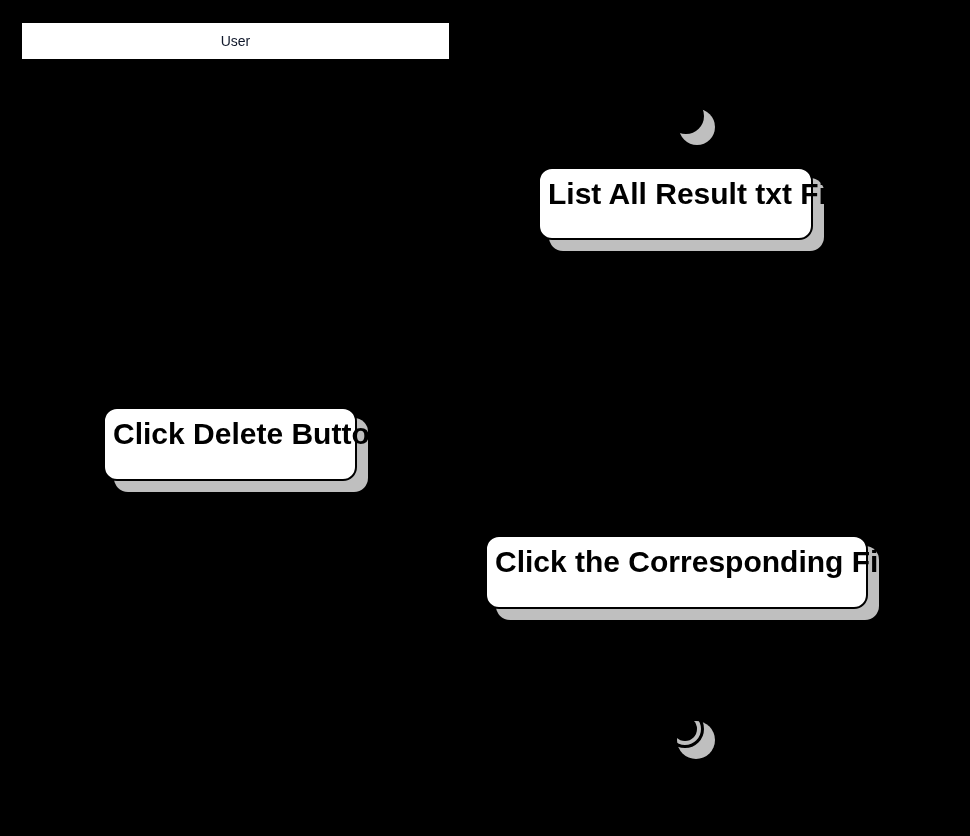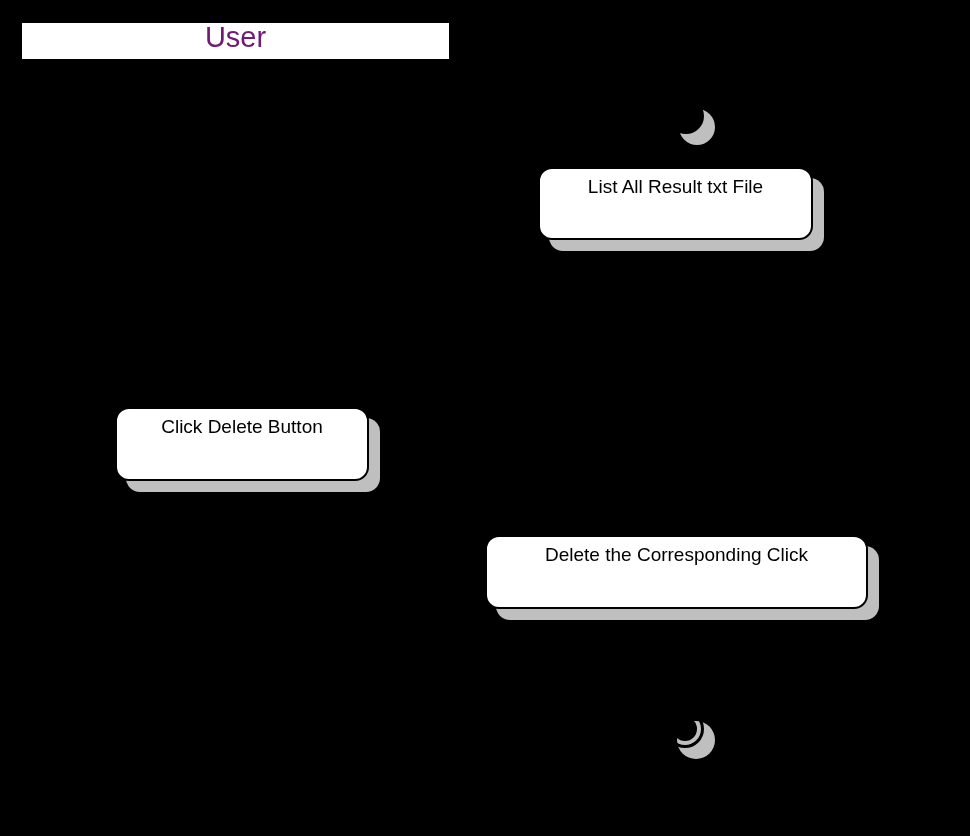--- a/index.html
+++ b/index.html
@@ -26,24 +26,24 @@
   .lane-header-band {
     position: absolute;
     display: flex;
     background: #000000;
   }
   .lane-header {
     background: #ffffff;
     border: 1px solid #000000;
     box-sizing: border-box;
     display: flex;
-    align-items: flex-start;
+    align-items: center;
     justify-content: center;
-    color: #701a75;
-    font-size: 29px;
+    color: #0f172a;
+    font-size: 14px;
     font-weight: normal;
     font-family: "Liberation Sans", sans-serif;
     line-height: 1;
   }
   .lane-divider-gap {
     width: 5px;
     background: #000000;
     flex: 0 0 5px;
   }
 
@@ -74,22 +74,22 @@
     box-sizing: border-box;
     display: block;
   }
   .node-label {
     position: absolute;
     left: 0;
     right: 0;
     top: 8px;
     text-align: center;
     color: #000000;
-    font-size: 19px;
-    font-weight: normal;
+    font-size: 30px;
+    font-weight: bold;
     font-family: "Liberation Sans", sans-serif;
     line-height: 1.25;
     white-space: nowrap;
     padding: 0 10px;
     box-sizing: border-box;
   }
 
   
   .start-node {
     position: absolute;
@@ -198,30 +198,30 @@
     <div class="circ-fill"></div>
   </div>
 
   <div class="node" style="left:538px; top:167px; width:275px; height:73px;">
     <div class="node-shadow"></div>
     <div class="node-body"></div>
     <div class="node-label">List All Result txt File</div>
   </div>
 
 
-  <div class="node" style="left:115px; top:407px; width:254px; height:74px;">
+  <div class="node" style="left:103px; top:407px; width:254px; height:74px;">
     <div class="node-shadow"></div>
     <div class="node-body"></div>
     <div class="node-label">Click Delete Button</div>
   </div>
 
   <div class="node" style="left:485px; top:535px; width:383px; height:74px;">
     <div class="node-shadow"></div>
     <div class="node-body"></div>
-    <div class="node-label">Delete the Corresponding Click</div>
+    <div class="node-label">Click the Corresponding File</div>
   </div>
 
   <div class="end-node" style="left:666px; top:710px;">
     <div class="circ-shadow"></div>
     <div class="ring-outer"></div>
     <div class="ring-inner"></div>
   </div>
 
 </div>
 

